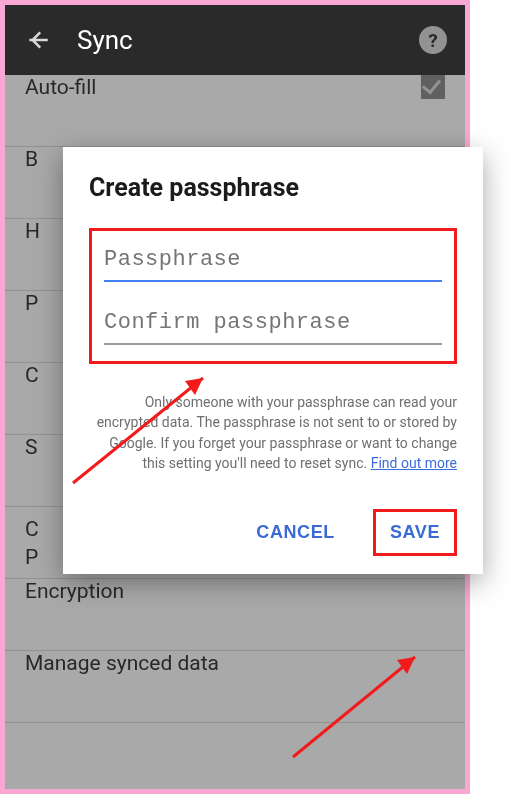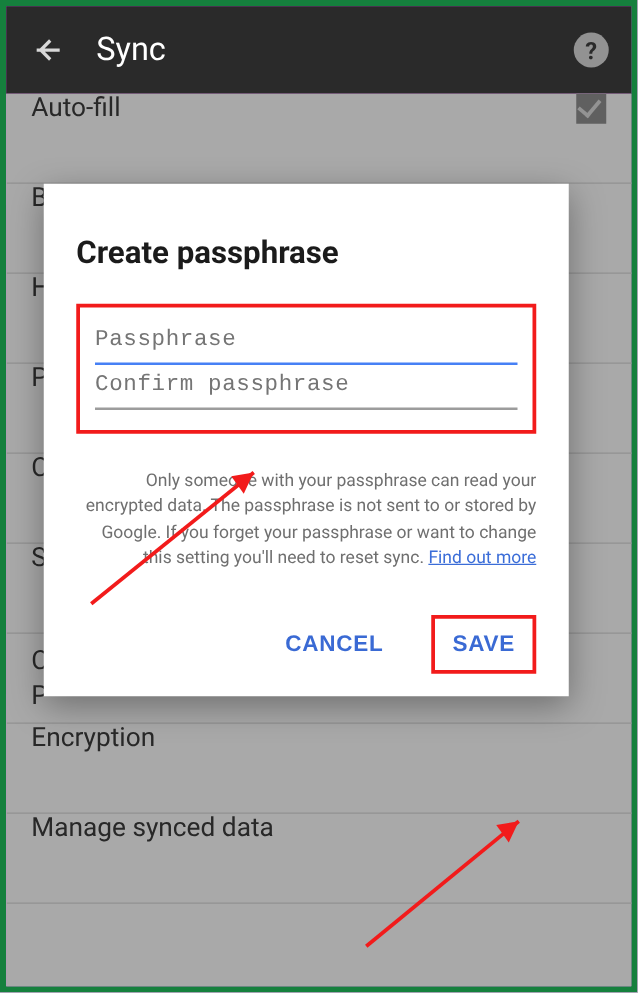--- a/index.html
+++ b/index.html
@@ -1,33 +1,33 @@
 <!DOCTYPE html>
 <html><head>
 <meta charset="utf-8">
 <style>
   * { box-sizing: border-box; margin: 0; padding: 0; }
   html, body { width: 510px; height: 794px; overflow: hidden; font-family: Roboto, Arial, sans-serif; }
-  .screen { position: relative; width: 510px; height: 794px; background: #d946ef; border: 5px solid #15803d; }
+  .screen { position: relative; width: 470px; height: 794px; background: #14532d; border: 5px solid #f9a8d4; }
   .topbar { height: 70px; background: #2a2a2a; display: flex; align-items: center; padding: 0 18px; color: #fff; }
   .topbar .back { width: 30px; height: 30px; display: flex; align-items: center; justify-content: center; }
   .topbar .title { font-size: 26px; margin-left: 24px; font-weight: 400; flex: 1; }
   .topbar .help { width: 28px; height: 28px; border-radius: 50%; background: #929292; color: #2a2a2a; display: flex; align-items: center; justify-content: center; font-weight: 700; font-size: 19px; }
   .list { position: absolute; top: 70px; left: 0; right: 0; bottom: 0; background: #fafafa; }
   .row { height: 72px; border-bottom: 1px solid #d6d6d6; display: flex; align-items: flex-start; padding: 0 20px; font-size: 21px; color: #3b3b3b; justify-content: space-between; }
   .row.twoline { flex-direction: column; align-items: flex-start; justify-content: center; gap: 4px; }
   .checkbox { width: 24px; height: 24px; background: #8e8e8e; position: relative; }
   .checkbox::after { content: ""; position: absolute; left: 5px; top: 1px; width: 8px; height: 14px; border: solid #d9d9d9; border-width: 0 3px 3px 0; transform: rotate(40deg); }
   .dim { position: absolute; top: 70px; left: 0; right: 0; bottom: 0; background: rgba(0,0,0,0.32); }
-  .dialog { position: absolute; left: 30px; top: 142px; width: 420px; background: #fff; box-shadow: 0 8px 26px rgba(0,0,0,.35); padding: 41px 26px 18px; }
+  .dialog { position: absolute; left: 58px; top: 142px; width: 420px; background: #fff; box-shadow: 0 8px 26px rgba(0,0,0,.35); padding: 26px 26px 18px; }
   .dlg-title { font-size: 25px; font-weight: 700; color: #1b1b1b; margin-bottom: 26px; }
   .input-area { border: 3px solid #f21b1b; padding: 10px 12px 16px; margin-bottom: 28px; }
-  .tf { width: 100%; border: none; border-bottom: 2px solid #9c9c9c; font-size: 18px; color: #9a9a9a; font-family: "Courier New", monospace; letter-spacing: .5px; padding: 6px 0 8px; outline: none; background: transparent; }
+  .tf { width: 100%; border: none; border-bottom: 2px solid #9c9c9c; font-size: 22px; color: #9a9a9a; font-family: "Courier New", monospace; letter-spacing: .5px; padding: 6px 0 8px; outline: none; background: transparent; }
   .tf.primary { border-bottom-color: #4680f5; }
-  .tf + .tf { }
+  .tf + .tf { margin-top: 22px; }
   .desc { font-size: 14px; color: #6f6f6f; line-height: 1.45; text-align: right; }
   .desc a { color: #3b6dd8; text-decoration: underline; }
   .dlg-actions { display: flex; justify-content: flex-end; gap: 26px; margin-top: 36px; align-items: center; }
   .btn { font-size: 18px; font-weight: 700; color: #3a6ad4; letter-spacing: .6px; padding: 8px 12px; background: none; border: none; cursor: pointer; }
   .save-frame { border: 3px solid #f21b1b; padding: 2px 2px; }
   
   .arrow { position: absolute; pointer-events: none; }
 </style>
 </head>
 <body>

